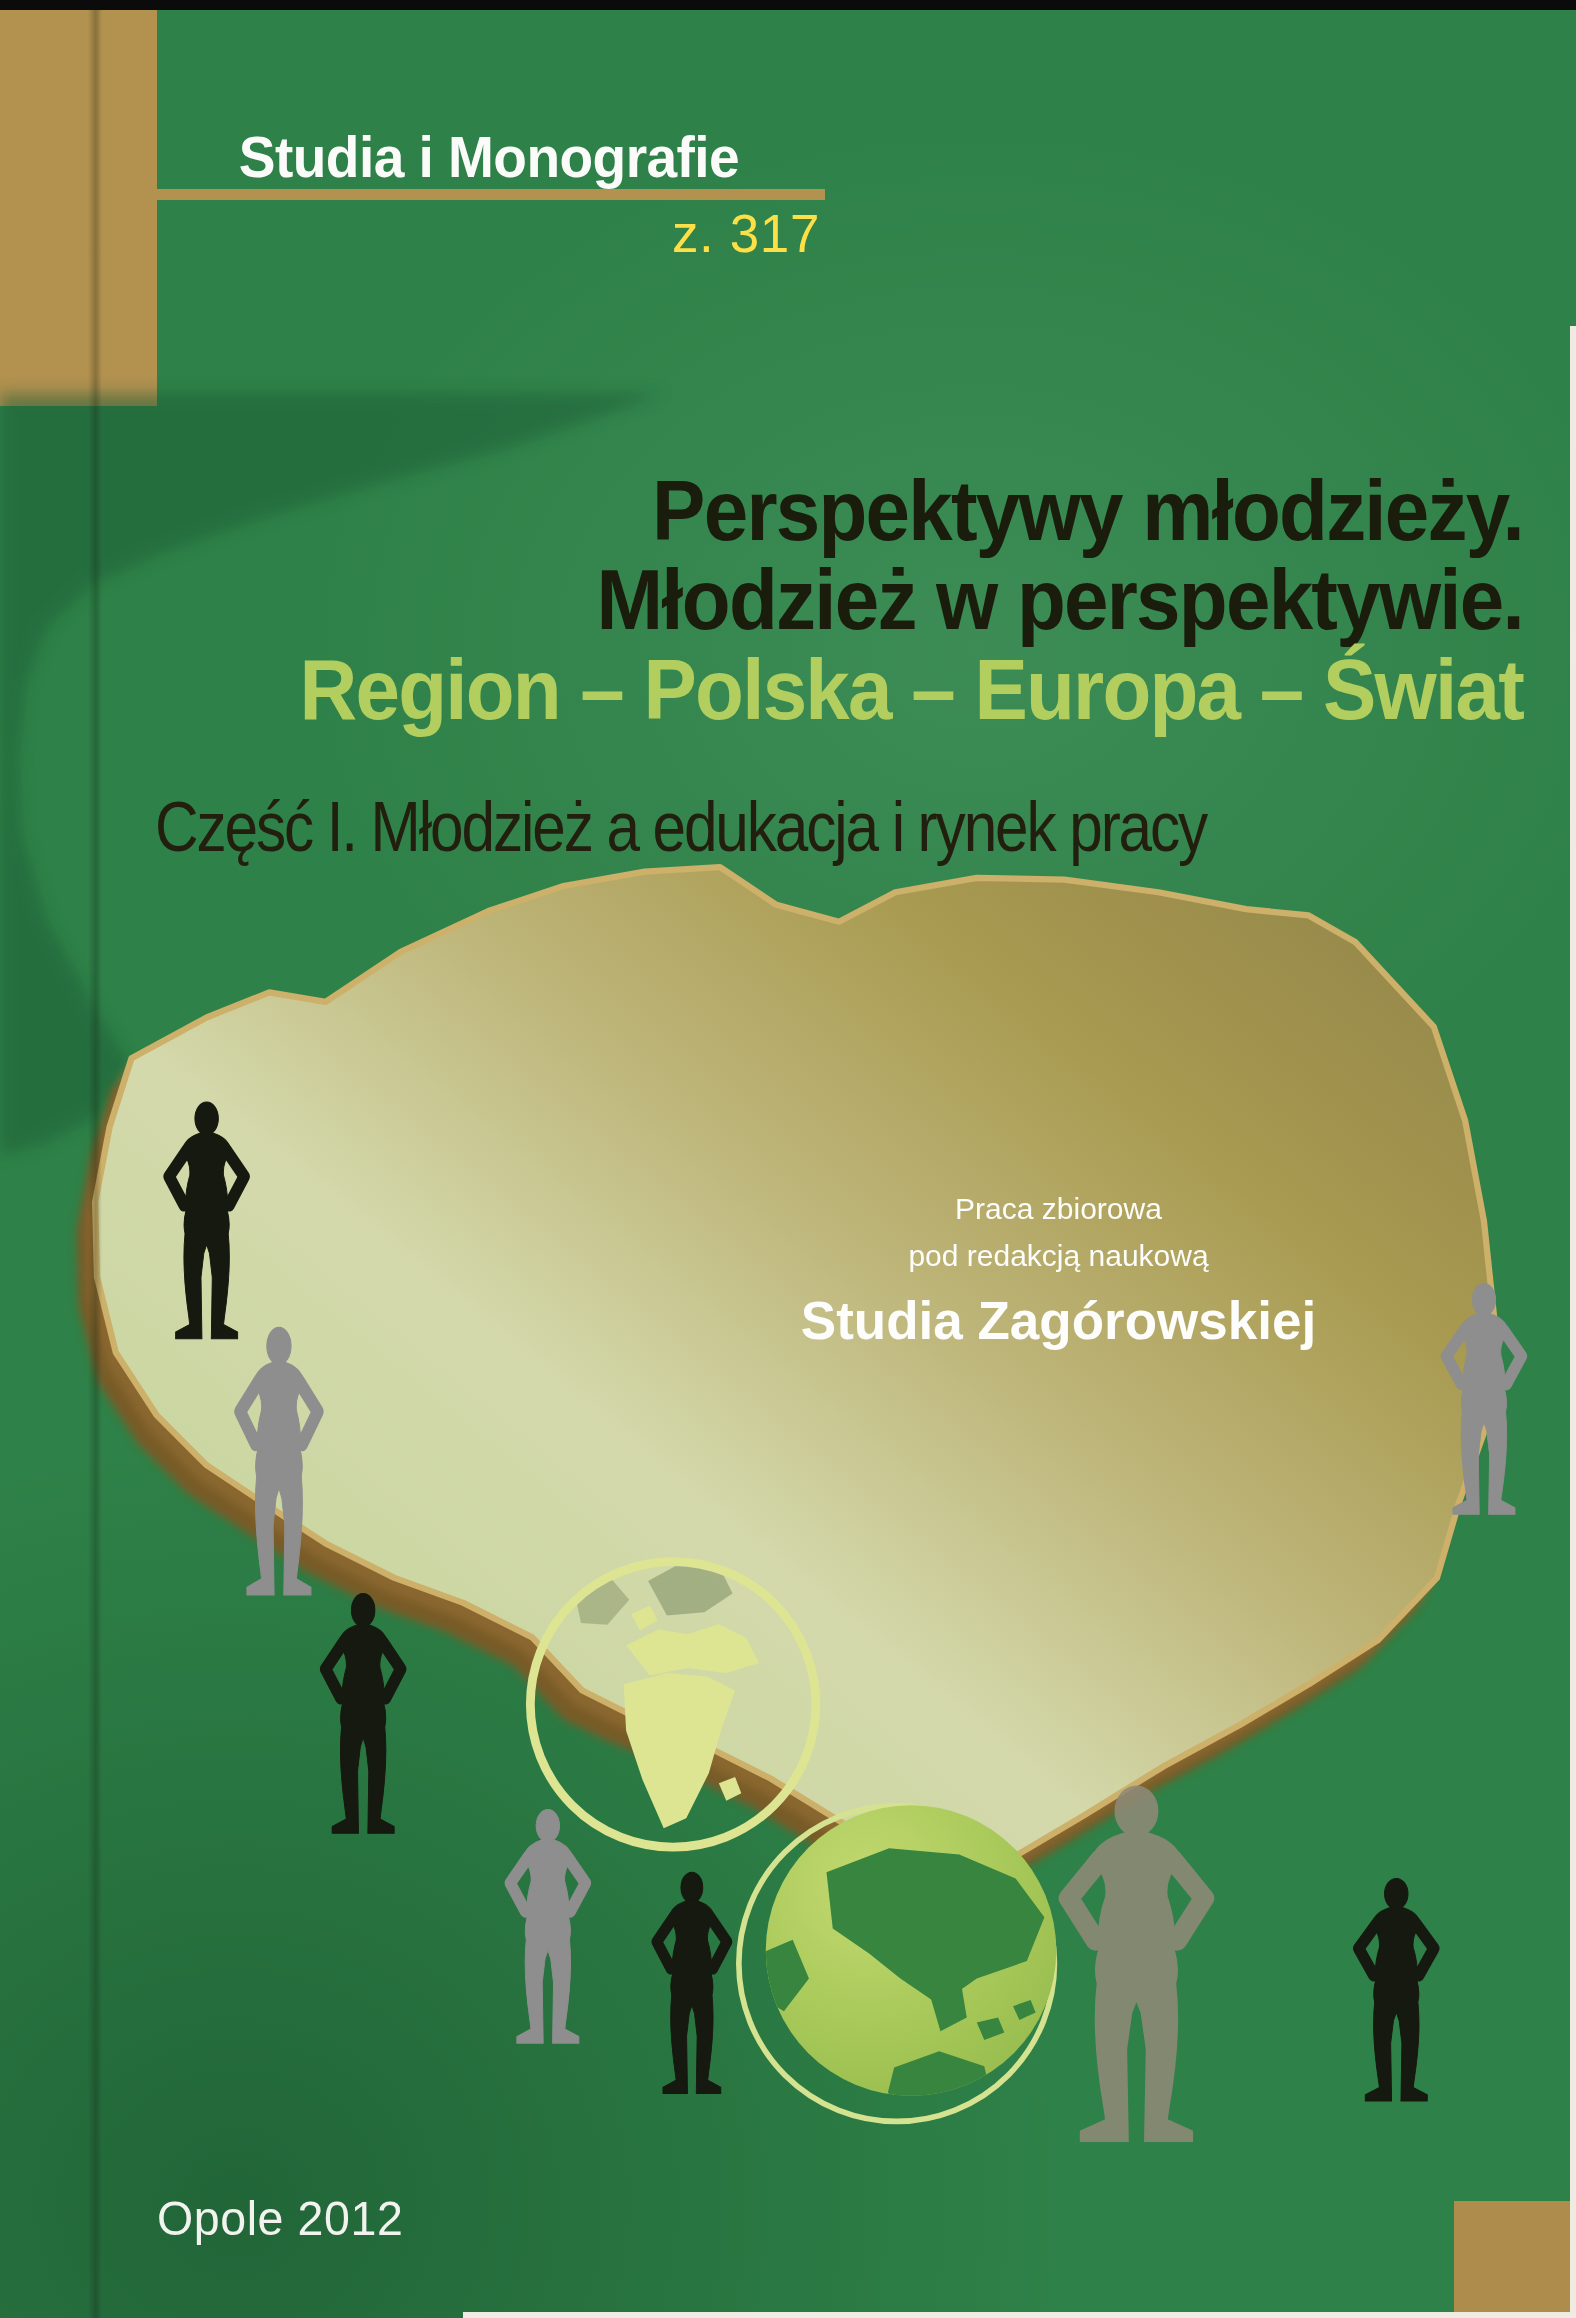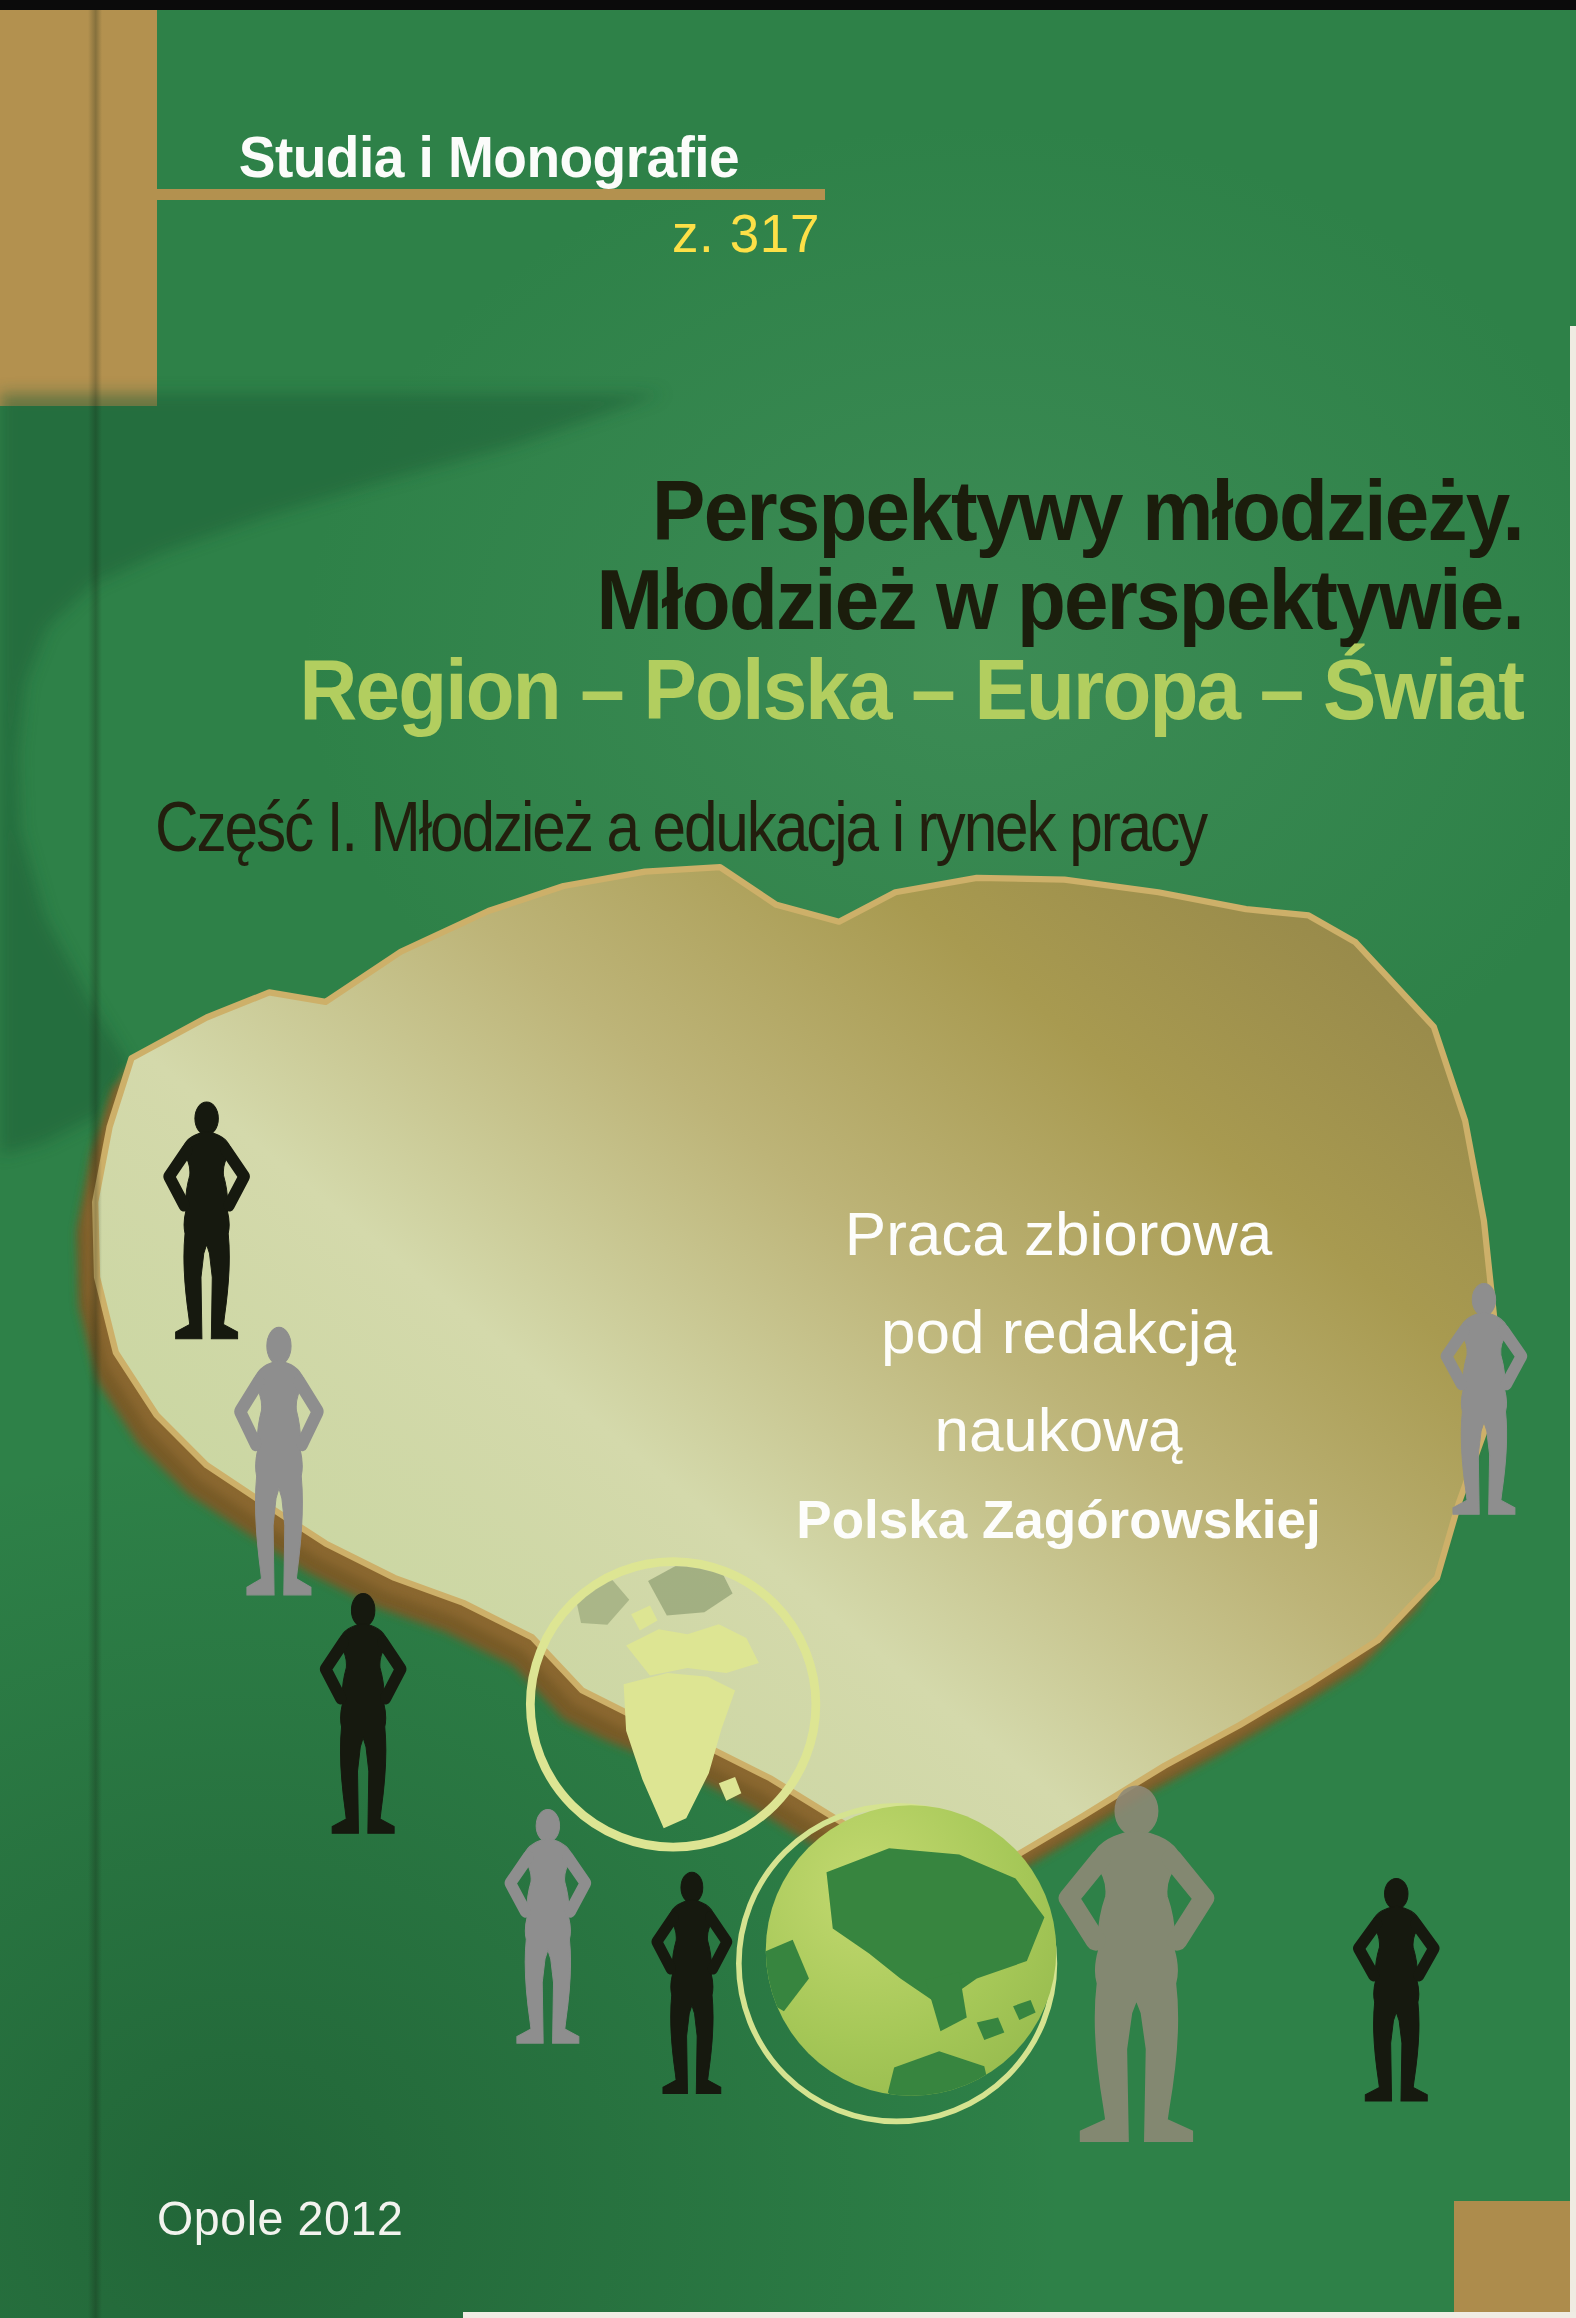--- a/index.html
+++ b/index.html
@@ -36,21 +36,21 @@
   .title-block{position:absolute;left:125px;top:466px;width:1398px;text-align:right;
     font-weight:700;font-size:86px;line-height:1.04;letter-spacing:-1.9px;
     transform:scaleX(.93);transform-origin:100% 0;white-space:nowrap;}
   .title-dark{color:#1b1d0c;}
   .title-green{color:#b2ce5f;}
   .subtitle{position:absolute;left:155px;top:786px;color:#221f0e;
     font-size:71px;font-weight:400;letter-spacing:-2.5px;
     transform:scaleX(.85);transform-origin:0 0;white-space:nowrap;}
   
   .credits{position:absolute;left:783px;top:1185px;width:551px;text-align:center;color:#fdfdfb;}
-  .credits .c1,.credits .c2{font-size:62px;font-weight:400;line-height:1.58;letter-spacing:0px;}
+  .credits .c1,.credits .c2{font-size:30px;font-weight:400;line-height:1.58;letter-spacing:0px;}
   .credits .c3{font-size:53px;font-weight:700;margin-top:10px;letter-spacing:0px;}
   
   .imprint{position:absolute;left:157px;top:2190px;color:#f2f3ee;font-size:49px;font-weight:400;
     transform:scaleX(.95);transform-origin:0 0;letter-spacing:0.6px;}
 </style>
 </head>
 <body>
 
 <div class="cover"></div>
 
@@ -165,21 +165,21 @@
   <div class="title-dark">Perspektywy młodzieży.</div>
   <div class="title-dark">Młodzież w perspektywie.</div>
   <div class="title-green">Region – Polska – Europa – Świat</div>
 </div>
 
 <div class="subtitle">Część I. Młodzież a edukacja i rynek pracy</div>
 
 <div class="credits">
   <div class="c1">Praca zbiorowa</div>
   <div class="c2">pod redakcją naukową</div>
-  <div class="c3">Polska Zagórowskiej</div>
+  <div class="c3">Studia Zagórowskiej</div>
 </div>
 
 <div class="imprint">Opole 2012</div>
 
 <div class="crease"></div>
 <div class="top-edge"></div>
 <div class="right-edge"></div>
 <div class="bottom-edge"></div>
 
 

